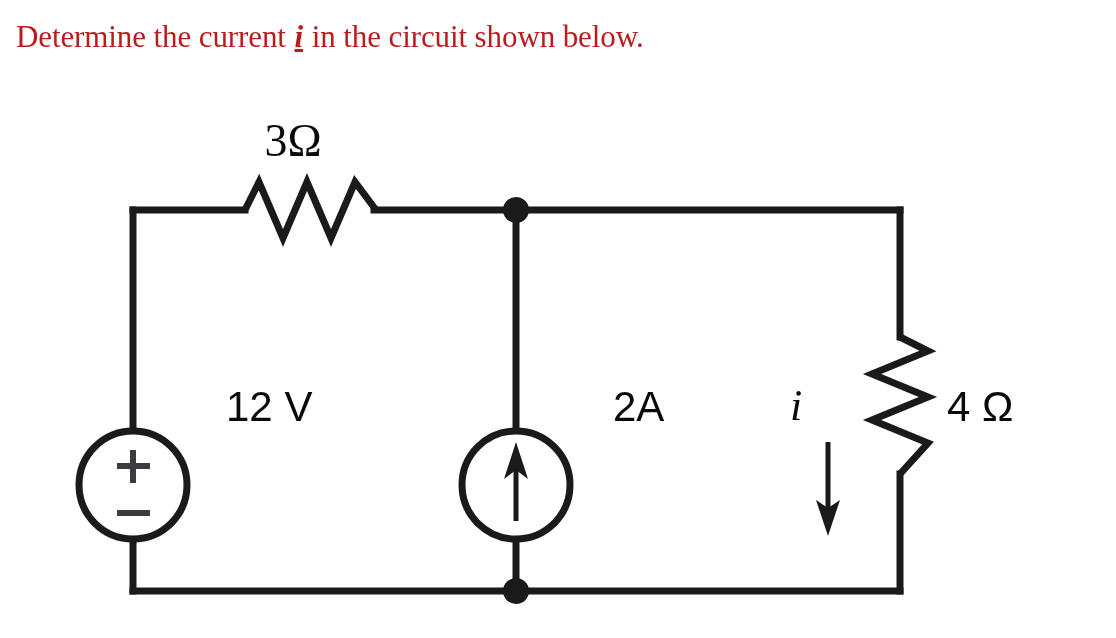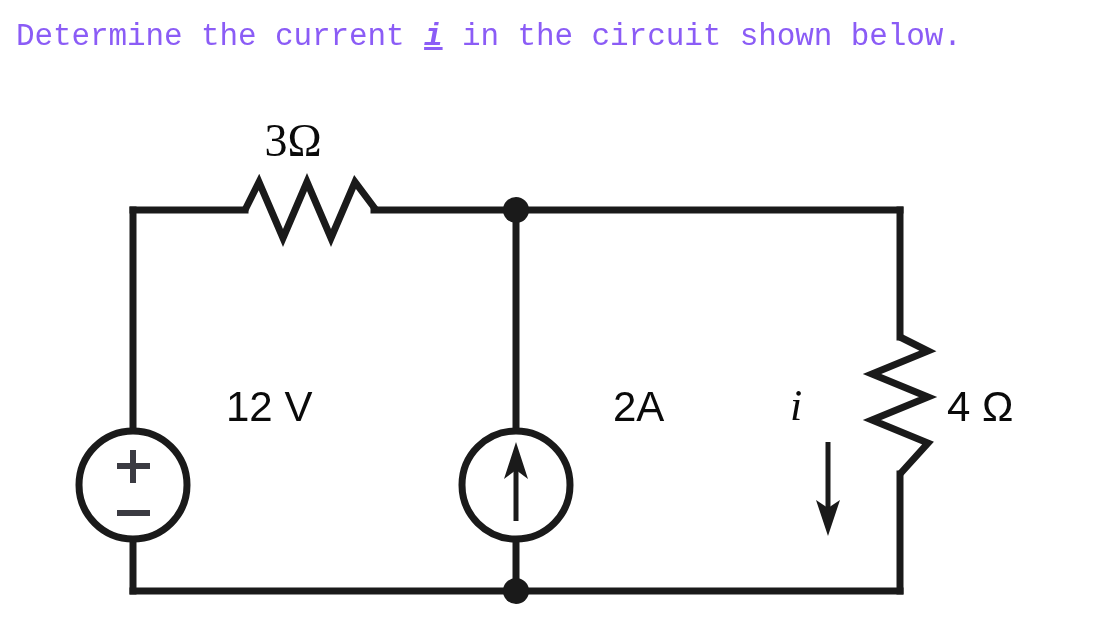--- a/index.html
+++ b/index.html
@@ -17,24 +17,24 @@
   #page {
     position: relative;
     width: 1116px;
     height: 638px;
     background: #ffffff;
   }
   #question-text {
     position: absolute;
     left: 16px;
     top: 18px;
-    font-family: Liberation Mono, monospace;
+    font-family: Liberation Serif, serif;
     font-size: 31px;
     line-height: 38px;
-    color: #8b5cf6;
+    color: #b91c1c;
     white-space: nowrap;
     letter-spacing: -0.1px;
   }
   #question-text .var-i {
     font-style: italic;
     font-weight: bold;
     text-decoration: underline;
     padding: 0 1px;
   }
   #circuit-figure {

